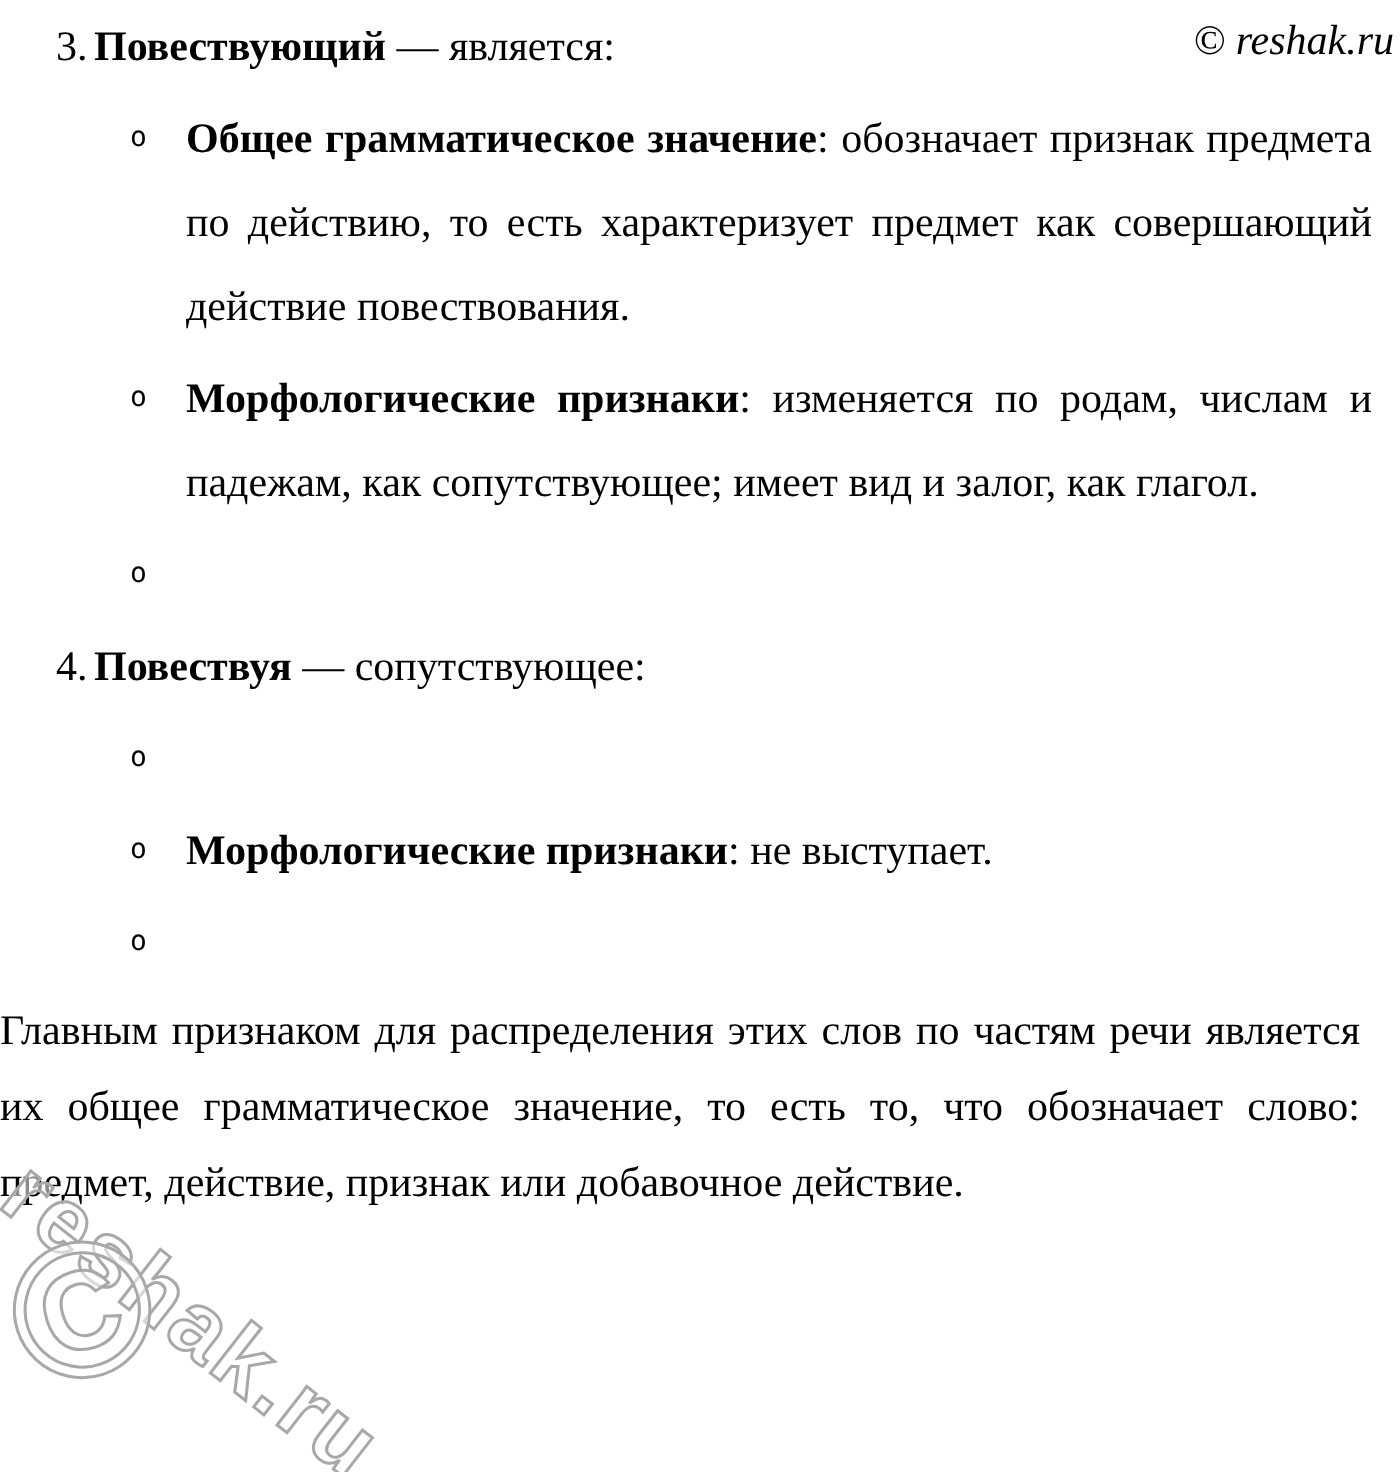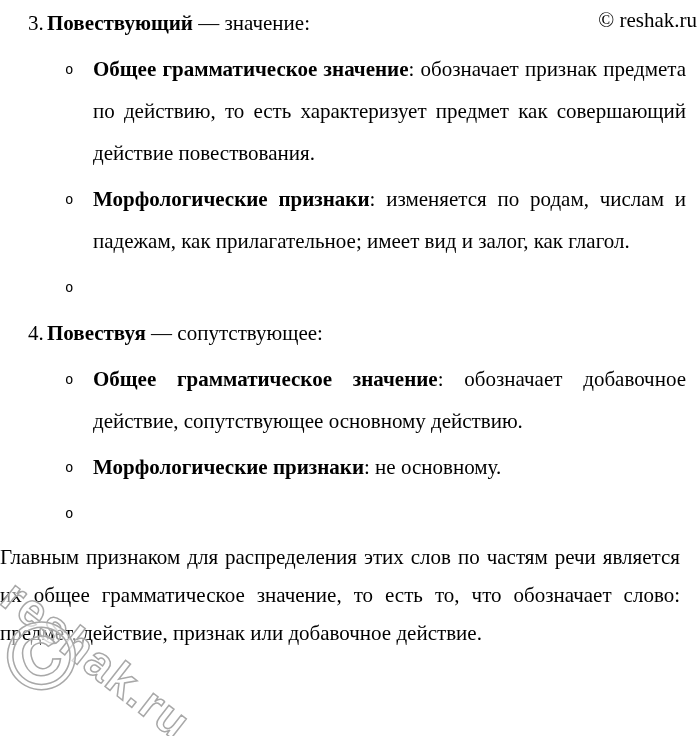--- a/index.html
+++ b/index.html
@@ -19,20 +19,21 @@
   .page {
     padding-top: 2px;
     position: relative;
   }
   .copyright {
     position: absolute;
     top: 6px;
     right: 3px;
     line-height: 28px;
     font-size: 21px;
+    font-style: italic;
   }
   .item-head {
     display: flex;
     padding-left: 28px;
     line-height: 42px;
     margin-bottom: 4px;
   }
   .item-head .num {
     width: 19px;
     flex: none;
@@ -93,50 +94,49 @@
 </style>
 </head>
 <body>
 
 <div class="page">
 
   <div class="copyright">© reshak.ru</div>
 
   <div class="item-head">
     <span class="num">3.</span>
-    <div><b>Повествующий</b><span> — значение:</span></div>
+    <div><b>Повествующий</b><span> — является:</span></div>
   </div>
 
   <div class="sub">
     <span class="marker">o</span>
     <div class="sub-text"><b>Общее грамматическое значение</b><span>: обозначает признак предмета по действию, то есть характеризует предмет как совершающий действие повествования.</span></div>
   </div>
 
   <div class="sub">
     <span class="marker">o</span>
-    <div class="sub-text"><b>Морфологические признаки</b><span>: изменяется по родам, числам и падежам, как прилагательное; имеет вид и залог, как глагол.</span></div>
+    <div class="sub-text"><b>Морфологические признаки</b><span>: изменяется по родам, числам и падежам, как сопутствующее; имеет вид и залог, как глагол.</span></div>
   </div>
 
   <div class="sub">
     <span class="marker">o</span>
   </div>
 
   <div class="item-head">
     <span class="num">4.</span>
     <div><b>Повествуя</b><span> — сопутствующее:</span></div>
   </div>
 
   <div class="sub">
     <span class="marker">o</span>
-    <div class="sub-text"><b>Общее грамматическое значение</b><span>: обозначает добавочное действие, сопутствующее основному действию.</span></div>
   </div>
 
   <div class="sub">
     <span class="marker">o</span>
-    <div class="sub-text"><b>Морфологические признаки</b><span>: не основному.</span></div>
+    <div class="sub-text"><b>Морфологические признаки</b><span>: не выступает.</span></div>
   </div>
 
   <div class="sub">
     <span class="marker">o</span>
   </div>
 
   <div class="footer-para">Главным признаком для распределения этих слов по частям речи является их общее грамматическое значение, то есть то, что обозначает слово: предмет, действие, признак или добавочное действие.</div>
 
   <div class="wm-text">reshak.ru</div>
   <div class="wm-c">©</div>

